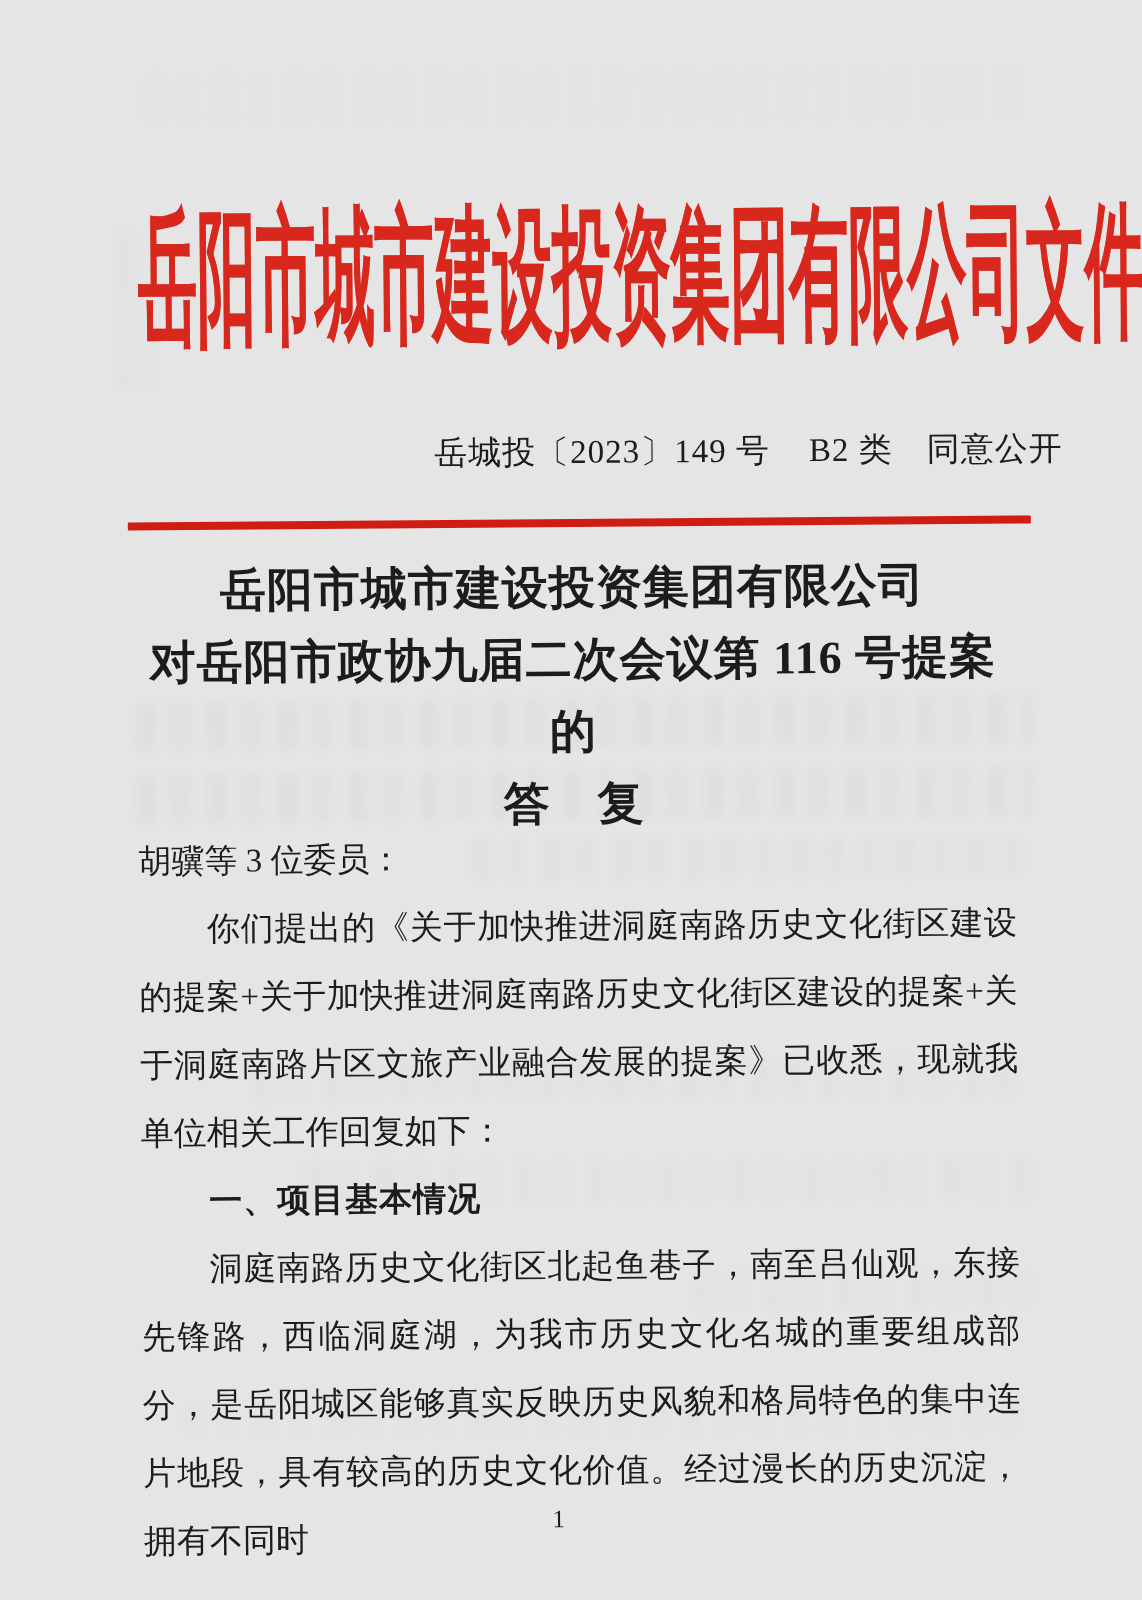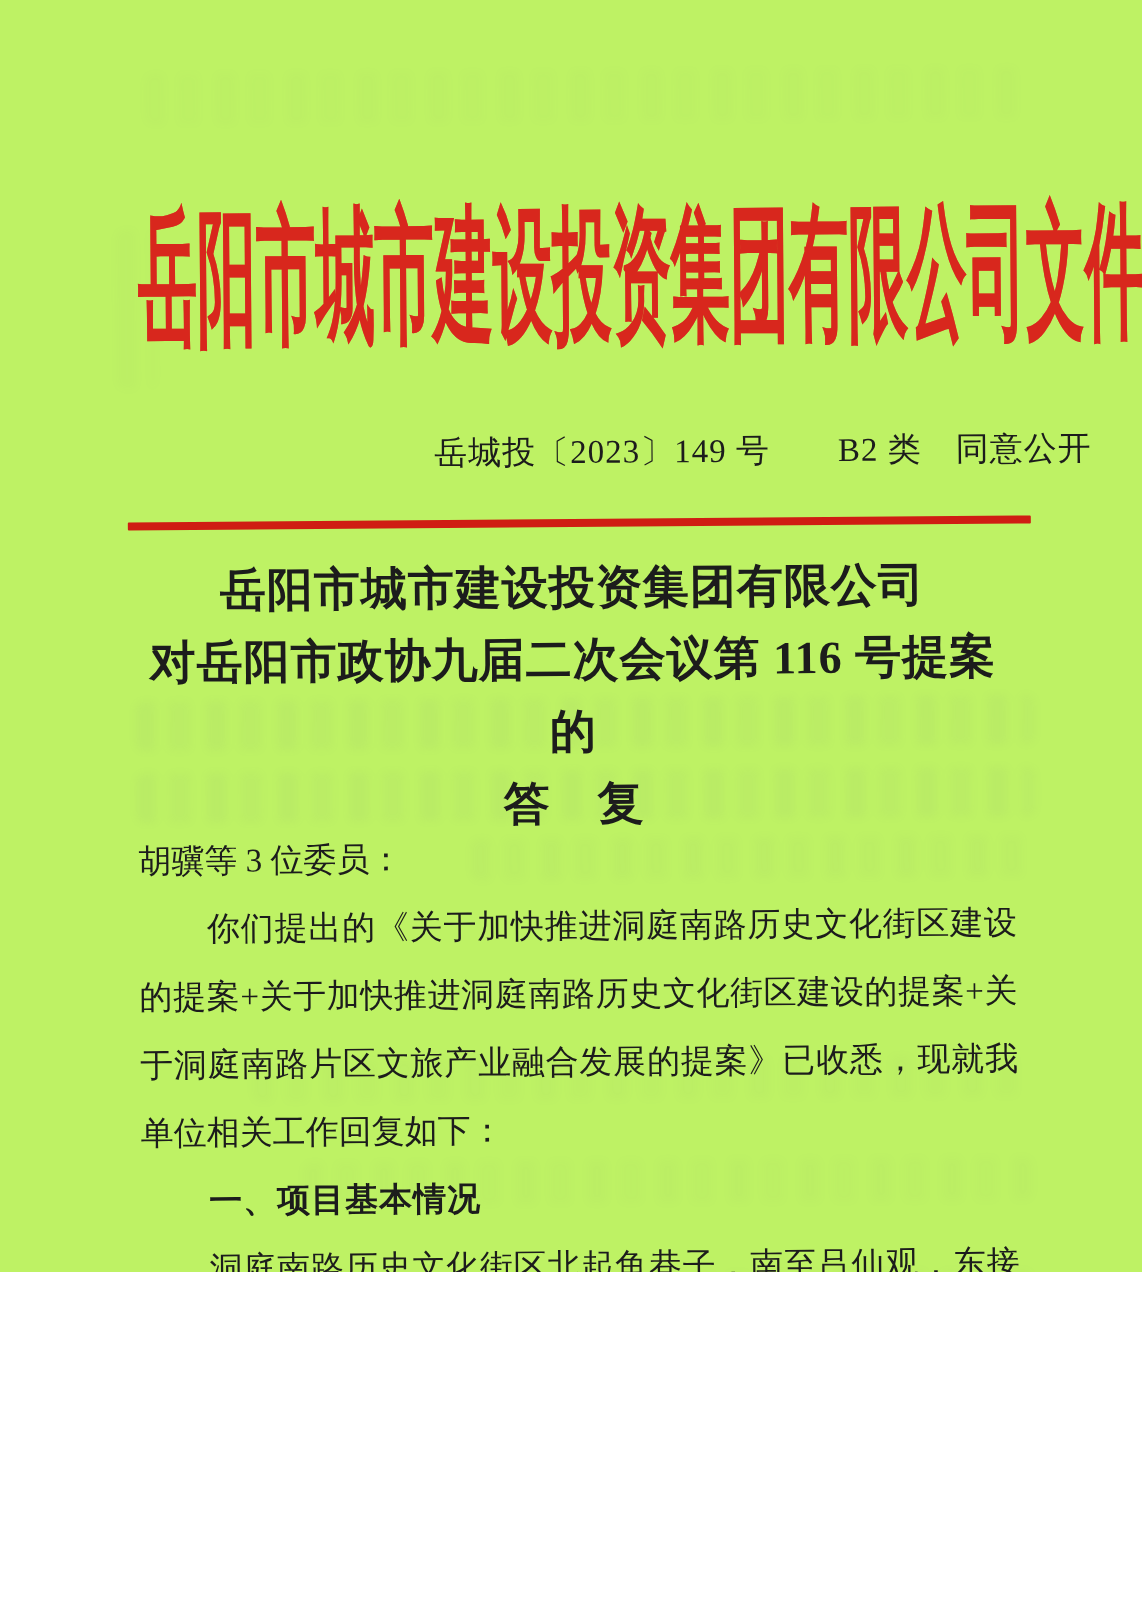--- a/index.html
+++ b/index.html
@@ -1,19 +1,19 @@
 <!DOCTYPE html>
 <html lang="zh"><head>
 <meta charset="utf-8">
 <style>
   html,body{margin:0;padding:0;background:#ffffff;}
   .page{
     position:relative;
-    width:1142px;height:1272px;
-    background:#bef264;
+    width:1142px;height:1600px;
+    background:#e5e5e5;
     overflow:hidden;
     font-family:"Liberation Serif", serif;
     color:#1c1c1c;
   }
   .tilt{
     position:absolute;inset:0;
     transform:rotate(-0.45deg);
     transform-origin:571px 800px;
   }
   
@@ -29,21 +29,21 @@
     transform-origin:left center;
     text-shadow:0 0 1px rgba(216,39,29,.6);
   }
   
   .doc-line{
     position:absolute;top:430px;left:437px;
     display:flex;align-items:baseline;
     font-size:33px;line-height:44px;
     letter-spacing:1px;
   }
-  .doc-line .classification{margin-left:68px;}
+  .doc-line .classification{margin-left:39px;}
   .doc-line .disclosure{margin-left:34px;}
   
   .red-rule{
     position:absolute;top:519px;left:130px;width:903px;height:8px;
     background:#cf1d13;
     border-radius:1px;
   }
   
   .doc-title{
     position:absolute;top:552px;left:134px;width:880px;

